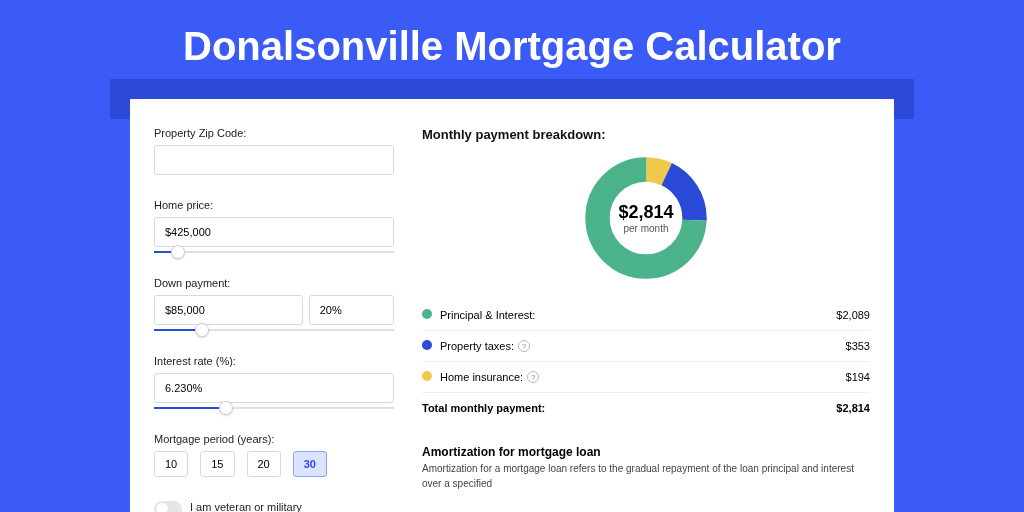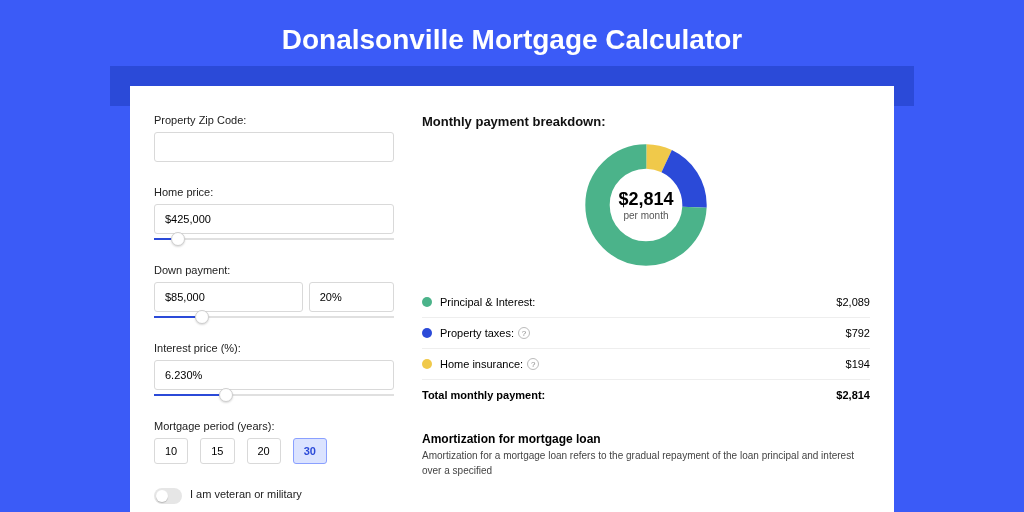--- a/index.html
+++ b/index.html
@@ -6,21 +6,21 @@
   body {
     font-family: -apple-system, BlinkMacSystemFont, "Segoe UI", Arial, sans-serif;
     background: #3b5bf7;
     width: 1024px;
     height: 512px;
     overflow: hidden;
   }
   .page-title {
     text-align: center;
     color: #ffffff;
-    font-size: 28px;
+    font-size: 40px;
     font-weight: 700;
     padding: 24px 0 10px;
   }
   .header-band {
     background: #2b4ad8;
     height: 40px;
     margin: 0 110px;
   }
   .panel {
     background: #ffffff;
@@ -109,21 +109,21 @@
   .donut { position: relative; width: 128px; height: 128px; }
   .donut svg { width: 128px; height: 128px; }
   .donut-center {
     position: absolute; inset: 0;
     display: flex; flex-direction: column;
     align-items: center; justify-content: center;
   }
   .donut-amount { font-size: 18px; font-weight: 700; }
   .donut-sub { font-size: 10px; color: #555; }
   .legend-item {
-    display: flex; align-items: center;
+    display: flex; 
     padding: 9px 0;
     border-bottom: 1px solid #eee;
     font-size: 11px;
   }
   .legend-item.total { font-weight: 700; border-bottom: none; }
   .dot { width: 10px; height: 10px; border-radius: 50%; margin-right: 8px; flex-shrink: 0; }
   .legend-label { flex: 1; display: flex; align-items: center; gap: 4px; }
   .legend-val { text-align: right; }
   .info-icon {
     width: 12px; height: 12px; border: 1px solid #bbb; border-radius: 50%;
@@ -163,21 +163,21 @@
         <input class="text-input" value="$85,000" style="">
         <input class="text-input" value="20%" style="">
       </div>
       <div class="slider-track">
         <div class="slider-fill" style="width:20%"></div>
         <div class="slider-thumb" style="left:20%"></div>
       </div>
     </div>
 
     <div class="field-group">
-      <div class="field-label">Interest price (%):</div>
+      <div class="field-label">Interest rate (%):</div>
       <input class="text-input" value="6.230%" style="">
       <div class="slider-track">
         <div class="slider-fill" style="width:30%"></div>
         <div class="slider-thumb" style="left:30%"></div>
       </div>
     </div>
 
     <div class="field-group">
       <div class="field-label">Mortgage period (years):</div>
       <div class="period-row" id="period-row">
@@ -216,21 +216,21 @@
 
     <div id="legend">
         <div class="legend-item">
           <span class="dot" style="background: rgb(75, 179, 138);"></span>
           <span class="legend-label">Principal &amp; Interest:</span>
           <span class="legend-val">$2,089</span>
         </div>
         <div class="legend-item">
           <span class="dot" style="background: rgb(43, 74, 216);"></span>
           <span class="legend-label">Property taxes:<span class="info-icon">?</span></span>
-          <span class="legend-val">$792</span>
+          <span class="legend-val">$353</span>
         </div>
         <div class="legend-item">
           <span class="dot" style="background: rgb(240, 201, 74);"></span>
           <span class="legend-label">Home insurance:<span class="info-icon">?</span></span>
           <span class="legend-val">$194</span>
         </div>
       </div>
 
     <div class="legend-item total">
       <span class="legend-label">Total monthly payment:</span>

